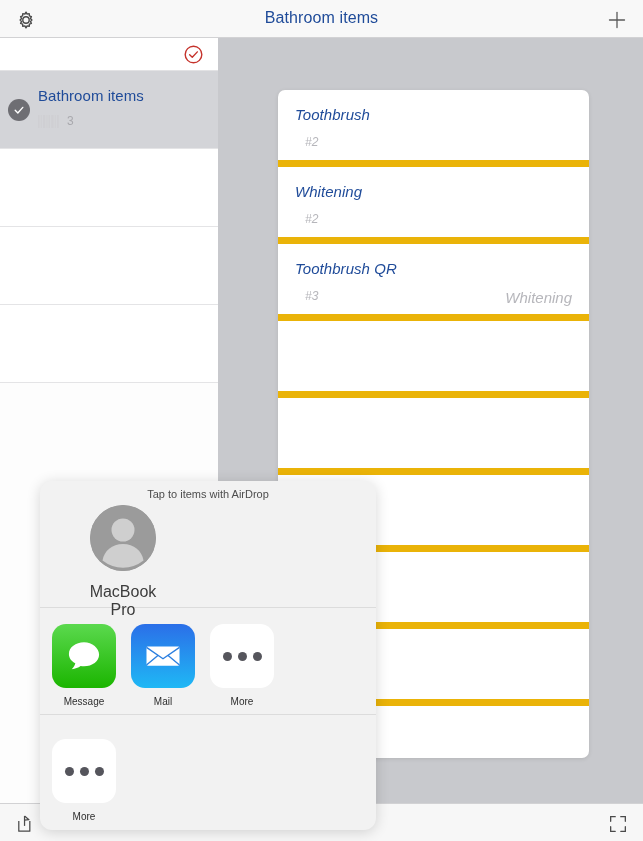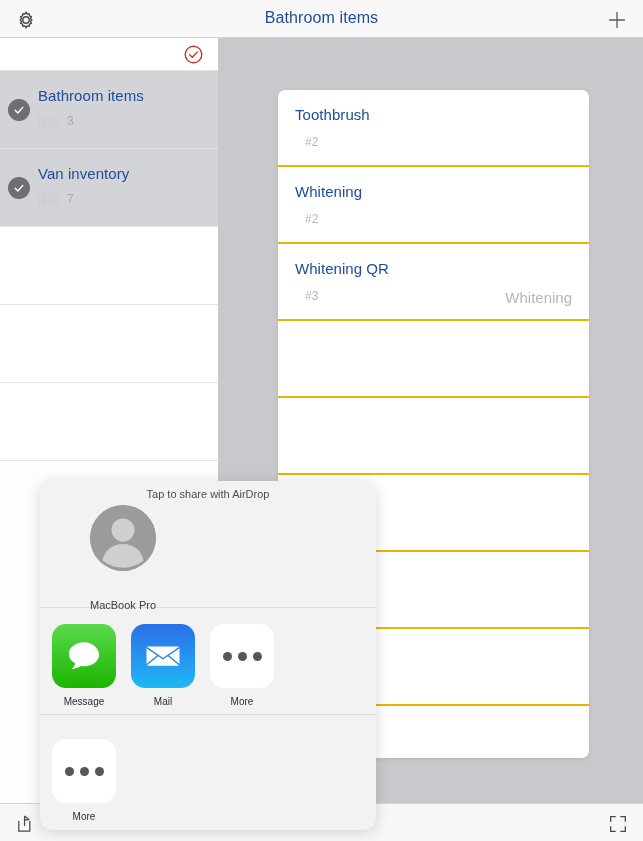--- a/index.html
+++ b/index.html
@@ -112,21 +112,22 @@
     position: absolute; left: 60px; top: 52px;
     width: 311px; height: 668px;
     background: #ffffff;
     border-radius: 7px;
     overflow: hidden;
     box-shadow: 0 1px 4px rgba(0,0,0,.10);
   }
   .item-row {
     position: relative;
     height: 77px;
-    border-bottom: 2px solid #eab308;
+    border-bottom: 7px solid #eab308;
+    font-style: italic;
   }
   .item-title {
     position: absolute; left: 17px; top: 16px;
     font-size: 15px;
     color: #1f4b99;
     letter-spacing: .05px;
   }
   .item-sub {
     position: absolute; left: 27px; top: 45px;
     font-size: 12px;
@@ -177,22 +178,22 @@
   .ad-target {
     position: absolute; left: 44px; top: 24px;
     width: 78px; text-align: center;
   }
   .ad-avatar {
     width: 66px; height: 66px; border-radius: 50%;
     background: #9b9b9b; margin: 0 auto;
     overflow: hidden; position: relative;
   }
   .ad-name {
-    margin-top: 28px;
-    font-size: 11px; color: #3c3c3c;
+    margin-top: 12px;
+    font-size: 16px; color: #3c3c3c;
   }
   .apps-section { height: 106px; position: relative; }
   .app-tile {
     position: absolute; top: 16px;
     width: 78px; text-align: center;
   }
   .app-icon {
     width: 64px; height: 64px; border-radius: 14px;
     margin: 0 auto;
     display: flex; align-items: center; justify-content: center;
@@ -259,64 +260,39 @@
                 <rect x="8.4" y="0" width="1" height="13" fill="#cfcfd3"></rect>
                 <rect x="10.600000000000001" y="0" width="1.4" height="13" fill="#cfcfd3"></rect>
                 <rect x="13.200000000000001" y="0" width="2.4" height="13" fill="#cfcfd3"></rect>
                 <rect x="16.8" y="0" width="1" height="13" fill="#cfcfd3"></rect>
                 <rect x="19" y="0" width="1.8" height="13" fill="#cfcfd3"></rect>
               </svg>
             </span>
             <span class="row-count">3</span>
           </div>
         </div>
-        <div class="list-row selected">
-          <div class="row-check">
-            <div class="filled">
-              <svg viewBox="0 0 24 24" width="14" height="14" fill="none" stroke="currentColor" stroke-width="2.4" stroke-linecap="round" stroke-linejoin="round">
-                <path d="M5.5 12.5 10 17 18.5 7.5"></path>
-              </svg>
-            </div>
-          </div>
-          <div class="row-title">Van inventory</div>
-          <div class="row-meta">
-            <span>
-              <svg class="barcode" width="22" height="13" viewBox="0 0 22 13">
-                <rect x="0" y="0" width="1.6" height="13" fill="#cfcfd3"></rect>
-                <rect x="2.8" y="0" width="1" height="13" fill="#cfcfd3"></rect>
-                <rect x="5" y="0" width="2.2" height="13" fill="#cfcfd3"></rect>
-                <rect x="8.4" y="0" width="1" height="13" fill="#cfcfd3"></rect>
-                <rect x="10.600000000000001" y="0" width="1.4" height="13" fill="#cfcfd3"></rect>
-                <rect x="13.200000000000001" y="0" width="2.4" height="13" fill="#cfcfd3"></rect>
-                <rect x="16.8" y="0" width="1" height="13" fill="#cfcfd3"></rect>
-                <rect x="19" y="0" width="1.8" height="13" fill="#cfcfd3"></rect>
-              </svg>
-            </span>
-            <span class="row-count">7</span>
-          </div>
-        </div>
         <div class="empty-row"></div>
         <div class="empty-row"></div>
         <div class="empty-row"></div>
       </div>
   </div>
 
   <div class="detail">
     <div class="detail-card">
       <div id="detail-rows">
           <div class="item-row">
             <div class="item-title">Toothbrush</div>
             <div class="item-sub">#2</div>
           </div>
           <div class="item-row">
             <div class="item-title">Whitening</div>
             <div class="item-sub">#2</div>
           </div>
           <div class="item-row">
-            <div class="item-title">Whitening QR</div>
+            <div class="item-title">Toothbrush QR</div>
             <div class="item-sub">#3</div>
             <div class="item-note">Whitening</div>
           </div>
           <div class="item-row empty"></div>
           <div class="item-row empty"></div>
           <div class="item-row empty"></div>
           <div class="item-row empty"></div>
           <div class="item-row empty"></div>
         </div>
     </div>
@@ -336,21 +312,21 @@
           <path d="M20 9V4h-5"></path>
         <path d="M4 15v5h5"></path>
           <path d="M20 15v5h-5"></path>
       </svg>
     </div>
   </div>
 
   <div class="sheet">
 
     <div class="sheet-section airdrop-section">
-      <div class="airdrop-label">Tap to share with AirDrop</div>
+      <div class="airdrop-label">Tap to items with AirDrop</div>
       <div class="ad-target">
         <div class="ad-avatar">
           <svg viewBox="0 0 66 66" width="66" height="66">
             <circle cx="33" cy="33" r="33" fill="#9b9b9b"></circle>
             <circle cx="33" cy="25" r="11.5" fill="#cfcfcf"></circle>
             <path d="M33 39c-11 0-19 7-20.5 16.5A33 33 0 0 0 53.5 55.5C52 46 44 39 33 39Z" fill="#cfcfcf"></path>
           </svg>
         </div>
         <div class="ad-name">MacBook Pro</div>
       </div>

